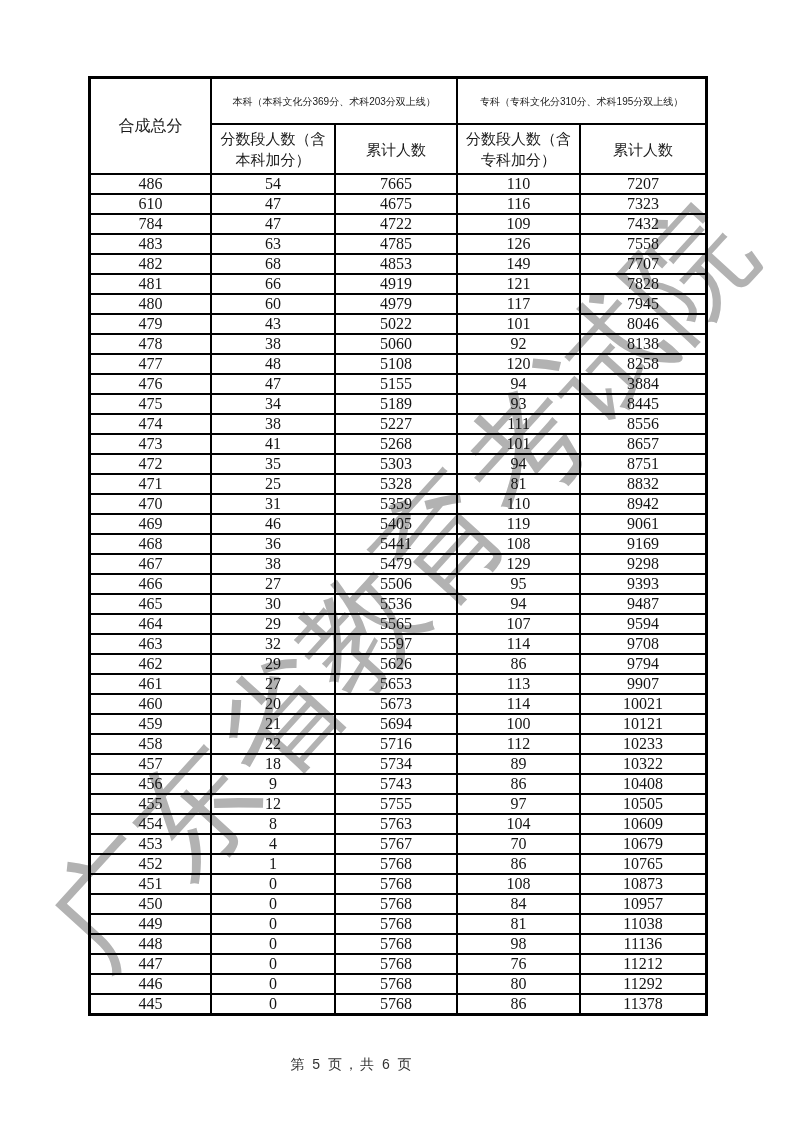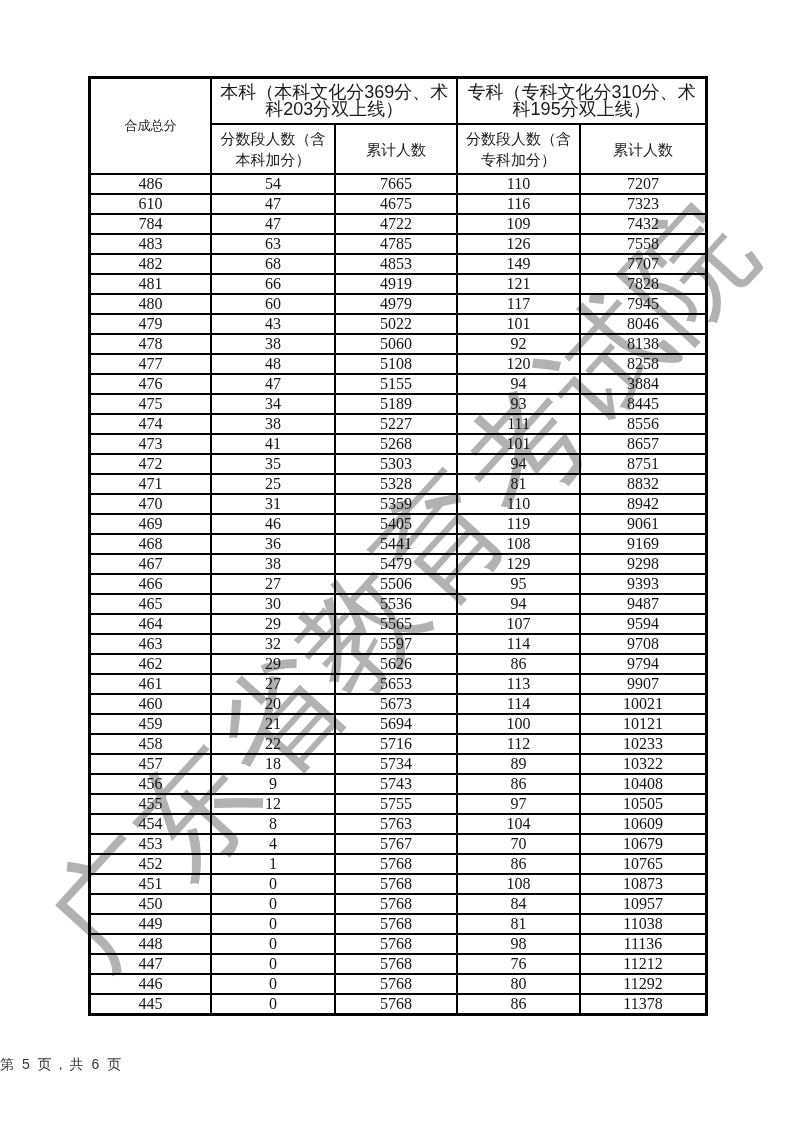--- a/index.html
+++ b/index.html
@@ -50,50 +50,51 @@
     background: transparent;
     text-align: center;
     vertical-align: middle;
     overflow: hidden;
   }
   table.score-table {
     border: 3px solid #000;
   }
   th.group-head {
     height: 42px;
-    font-size: 18px;
+    font-size: 10px;
     font-weight: normal;
-    line-height: 17px;
+    line-height: 25px;
     padding: 1px 4px;
   }
   th.sub-head {
     height: 46px;
     font-size: 15px;
     font-weight: normal;
     line-height: 21px;
     padding: 1px 6px;
   }
   th.score-head {
-    font-size: 13px;
+    font-size: 16px;
     font-weight: normal;
     padding: 0 4px;
   }
   table.score-table td {
     height: 18px;
     padding: 0;
     font-family: "Liberation Serif", serif;
     font-size: 16px;
     line-height: 18px;
     color: #141414;
   }
   .page-footer {
     position: absolute;
     left: 0;
     top: 1056px;
     width: 704px;
+    text-align: center;
     font-size: 14px;
     letter-spacing: 2px;
     color: #333;
     z-index: 1;
   }
 </style>
 </head>
 <body>
 
 <div class="watermark">广东省教育考试院</div>

